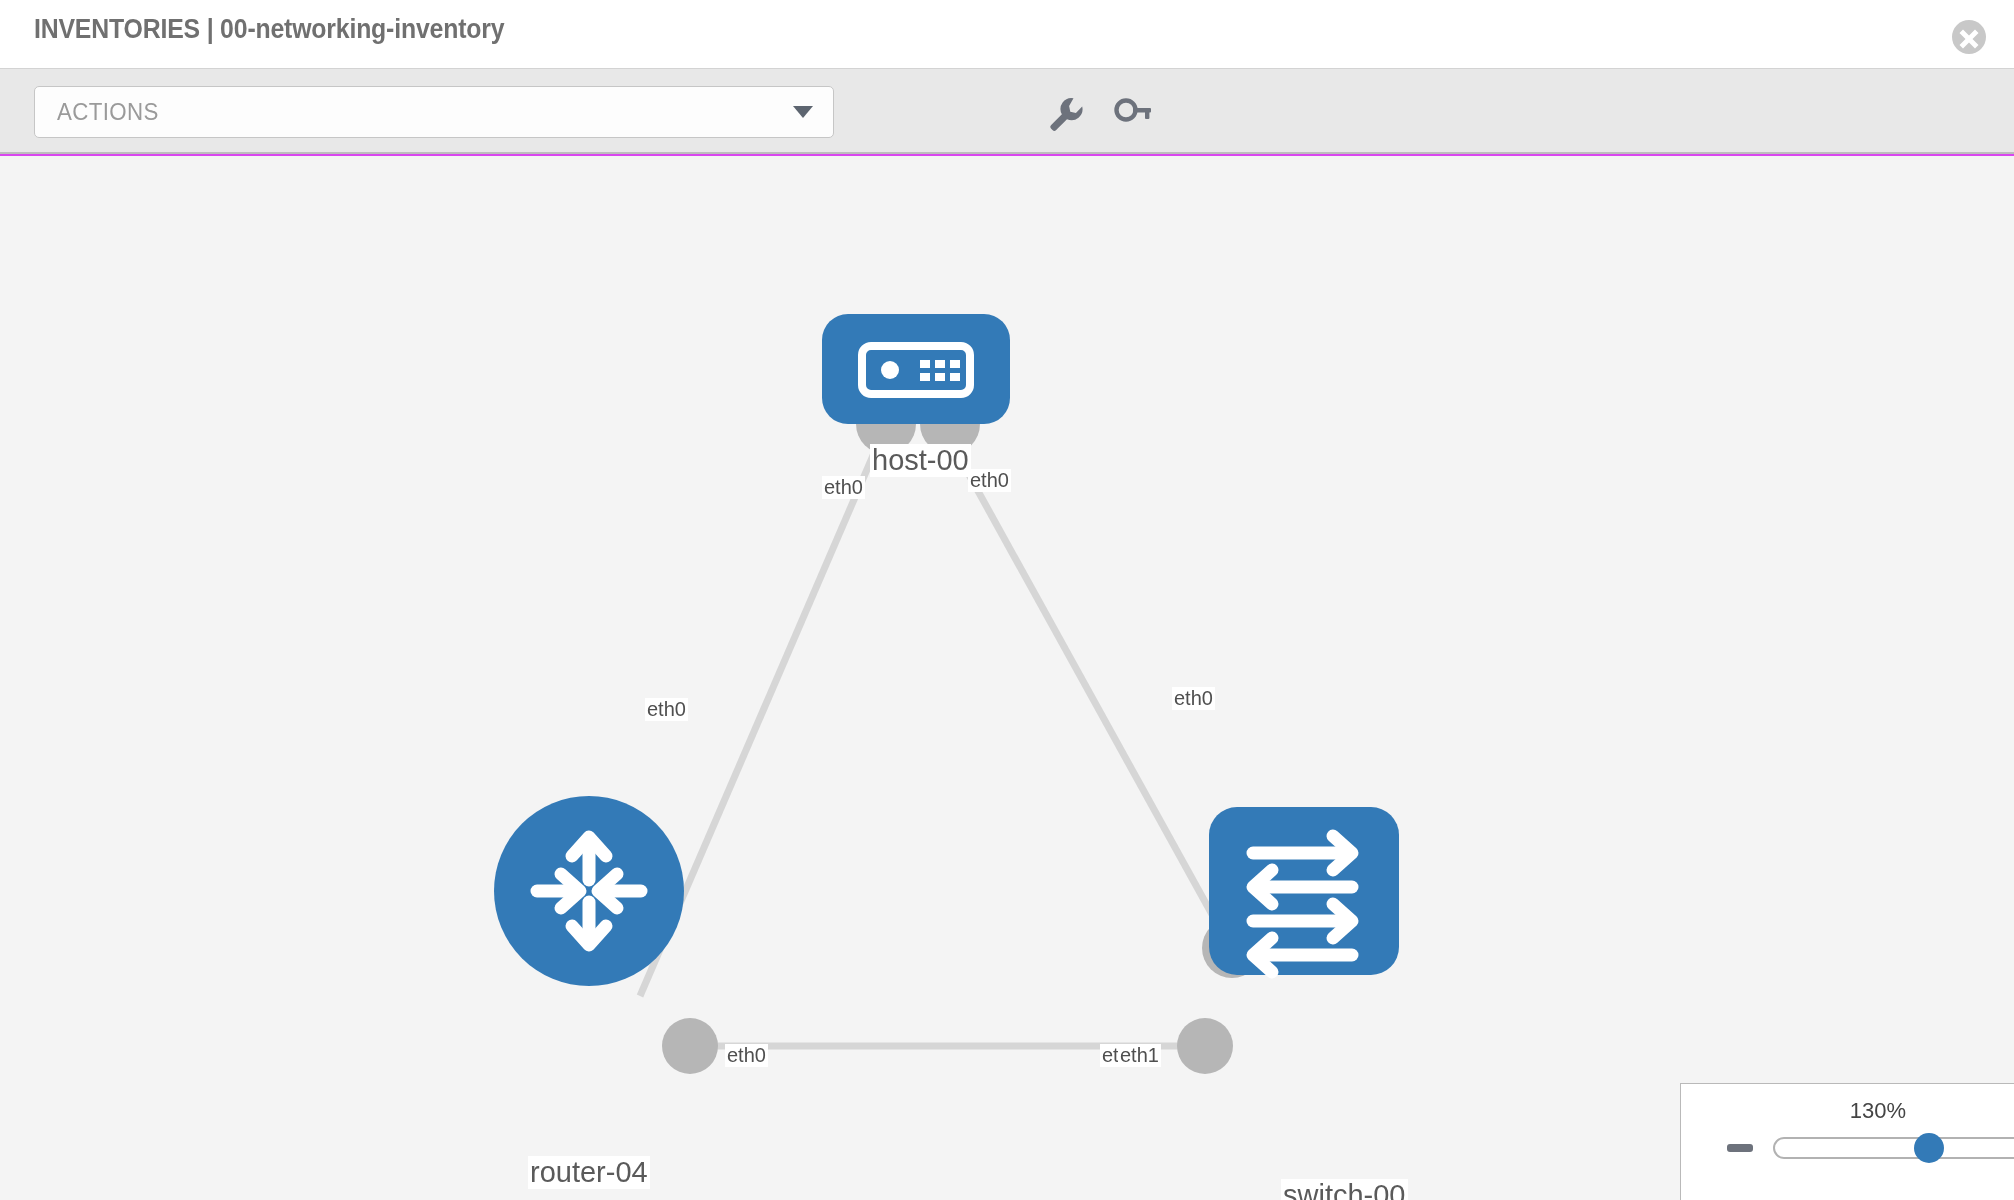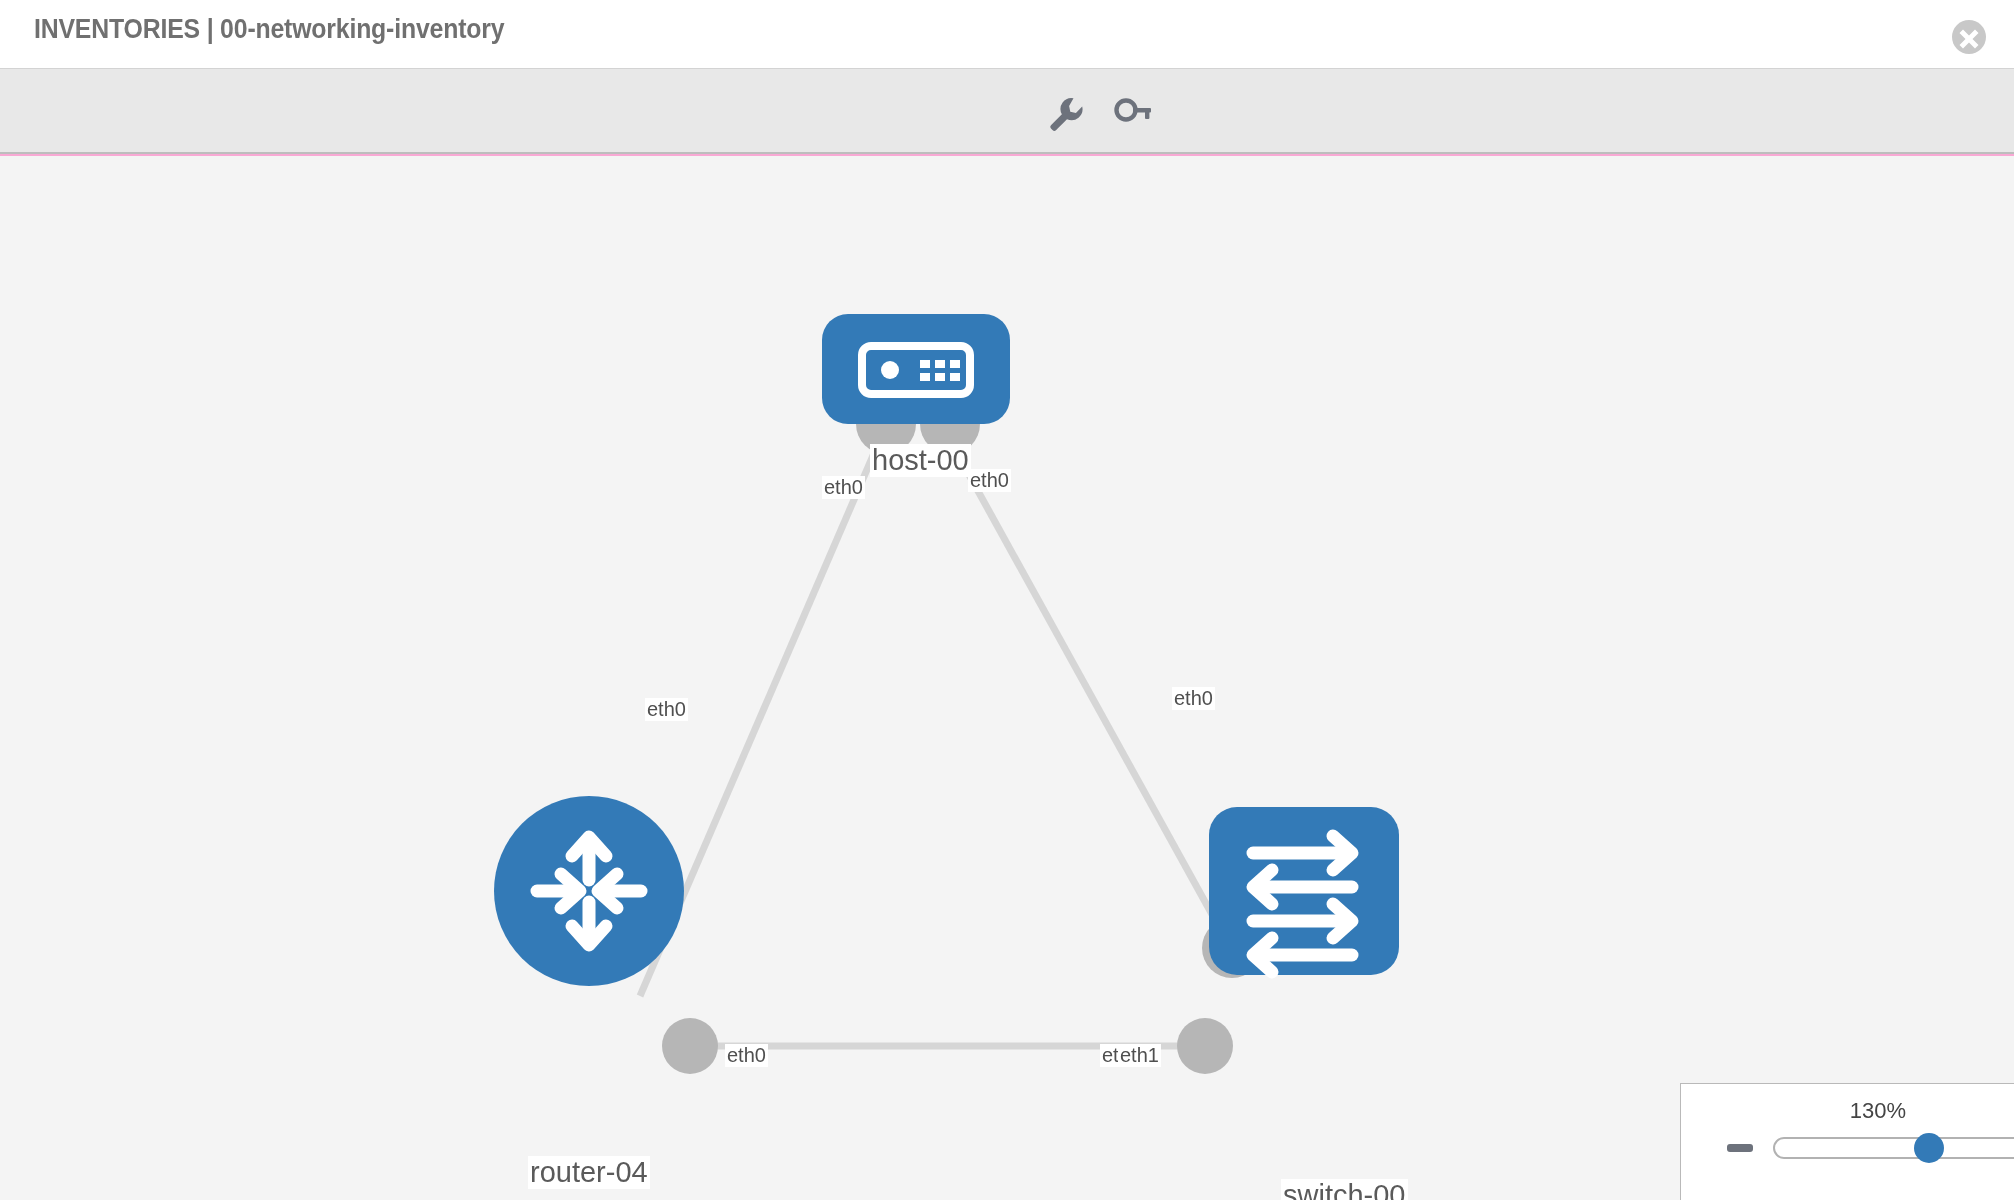--- a/index.html
+++ b/index.html
@@ -9,21 +9,21 @@
     height: 1200px;
     overflow: hidden;
     background: #ffffff;
     font-family: "Liberation Sans", sans-serif;
   }
 
   #app {
     position: relative;
     width: 2014px;
     height: 948px;
-    background: #f9a8d4;
+    background: #d946ef;
     border-radius: 31px;
   }
 
   
   .header {
     position: absolute;
     left: 0; top: 0;
     width: 2014px;
     height: 68px;
     background: #ffffff;
@@ -228,20 +228,24 @@
 
     <div class="close-btn">
       <svg width="34" height="34" viewBox="0 0 34 34" aria-hidden="true">
         <path d="M11 9.5 L17 15.5 L23 9.5 L26.5 13 L20.5 19 L26.5 25 L23 28.5 L17 22.5 L11 28.5 L7.5 25 L13.5 19 L7.5 13 Z" fill="#ffffff"></path>
       </svg>
     </div>
   </div>
 
   <div class="toolbar">
 
+    <div class="select-box actions-select">
+      <span class="select-label">ACTIONS</span>
+      <span class="select-caret"></span>
+    </div>
 
     <div class="tool-icon wrench-icon">
       <svg width="38" height="36" viewBox="0 0 38 36" aria-hidden="true">
         <path d="M27.5 3.2 a11 11 0 0 0 -11.6 16.1 L5.2 30 a2.6 2.6 0 0 0 0 3.7 l1.3 1.3 a2.6 2.6 0 0 0 3.7 0 L21 24.2 a11 11 0 0 0 15.2 -12.6 l-6.3 6.3 -5.6 -1.2 -1.2 -5.6 Z" fill="#6d727c"></path>
       </svg>
     </div>
 
     <div class="tool-icon key-icon">
       <svg width="38" height="36" viewBox="0 0 38 36" aria-hidden="true">
         <circle cx="12" cy="15" r="9.5" fill="none" stroke="#6d727c" stroke-width="4.4"></circle>

